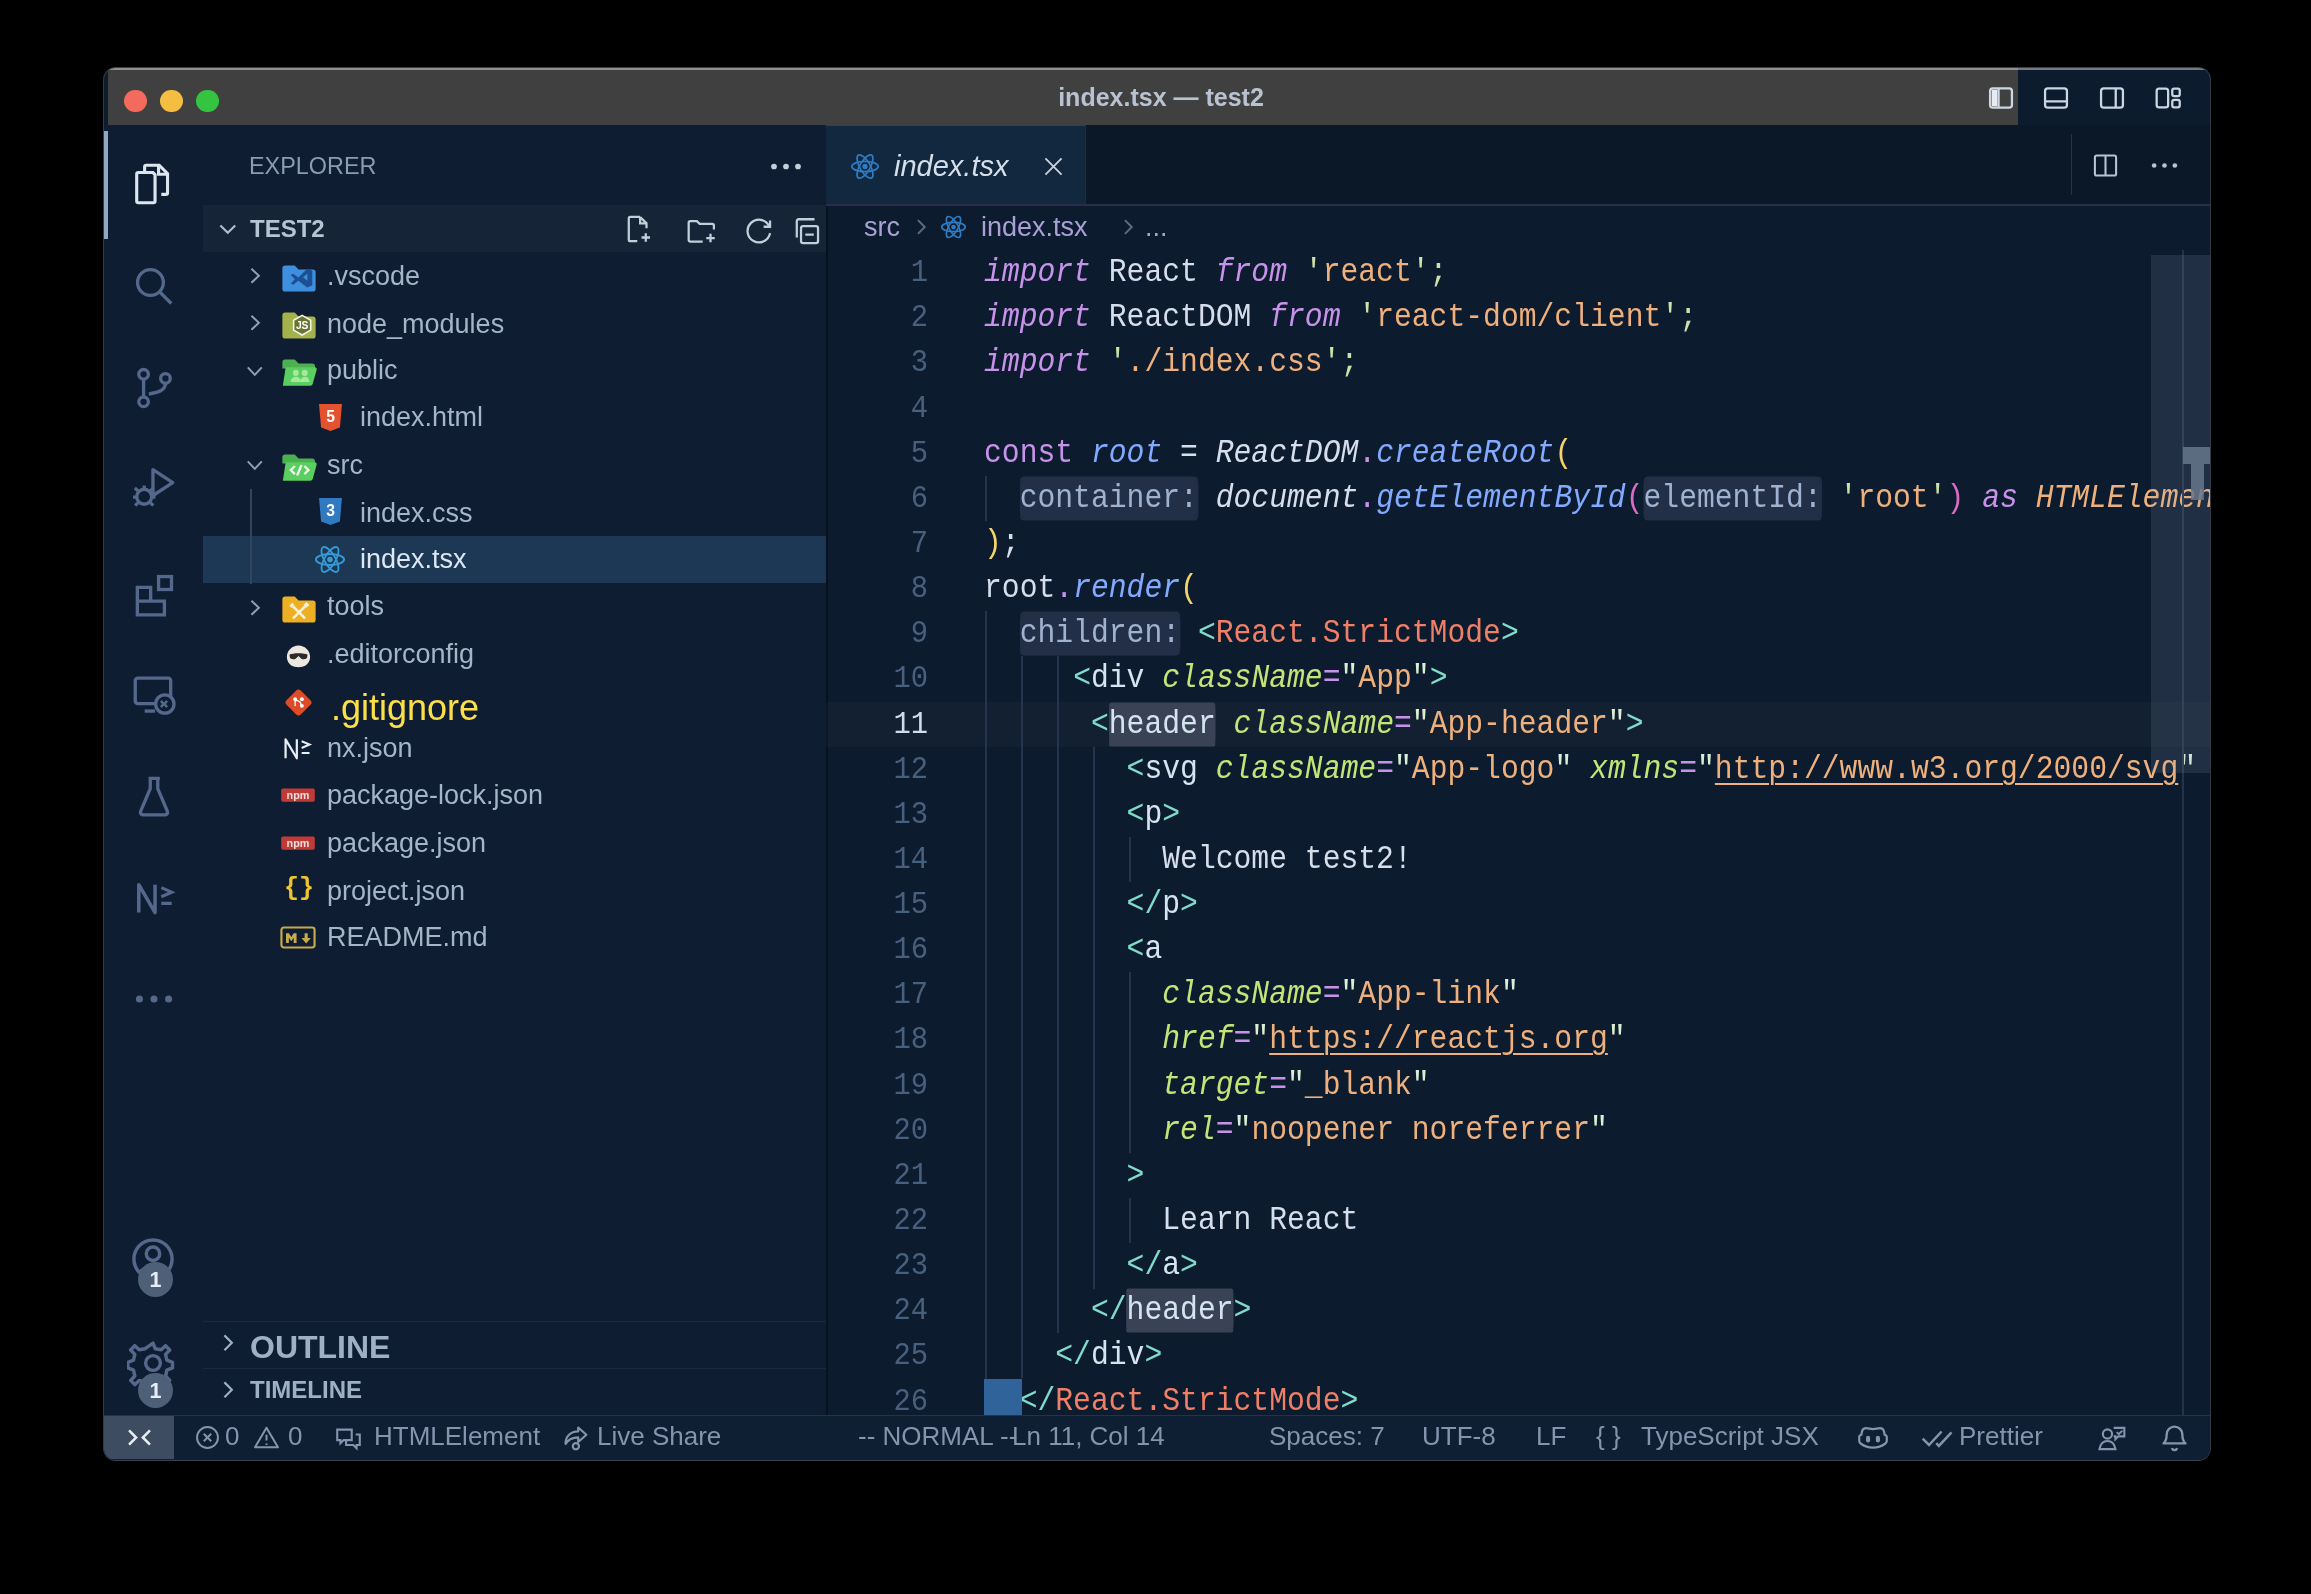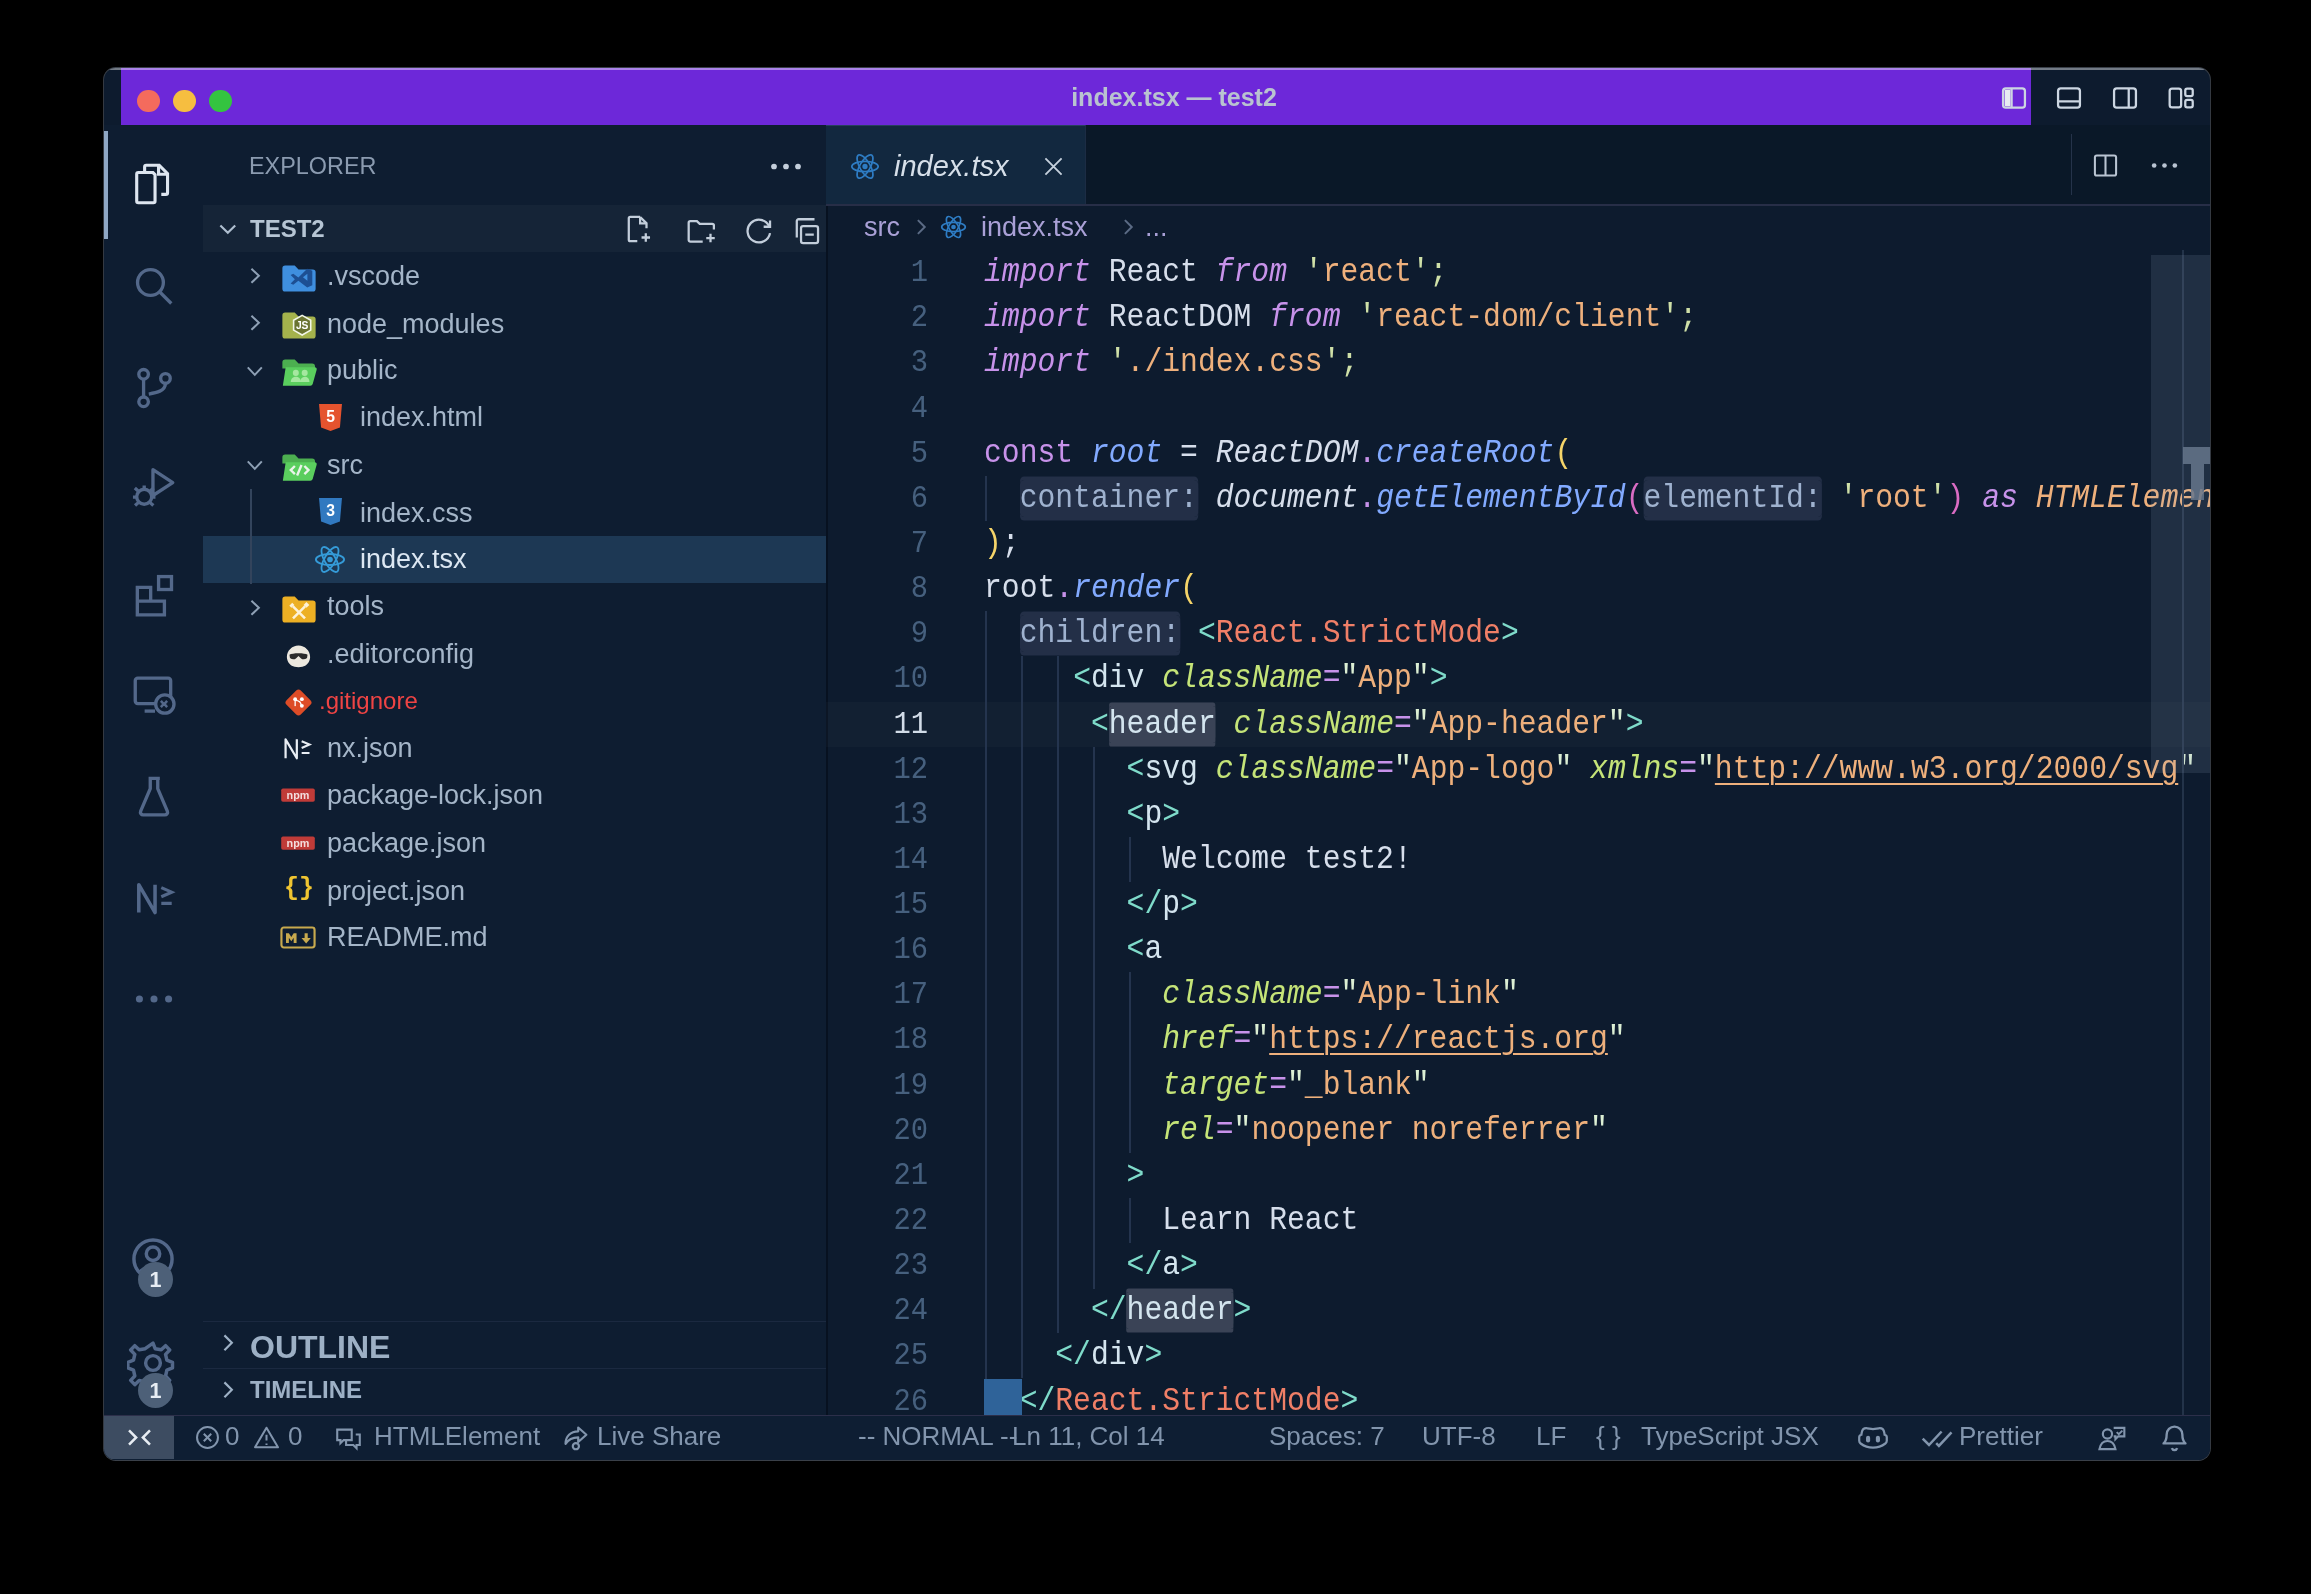--- a/index.html
+++ b/index.html
@@ -1,21 +1,21 @@
 <!DOCTYPE html>
 <html style="font-size:14.4px"><head>
 <meta charset="utf-8">
 <style>
 html,body{margin:0;padding:0;background:#000;width:2311px;height:1595px;overflow:hidden}
 *{box-sizing:border-box}
 body{font-family:"Liberation Sans",sans-serif;}
 .mono{font-family:"Liberation Mono",monospace;}
 #win{position:absolute;left:104px;top:68px;width:2106px;height:1392px;border-radius:11.7px;background:#0d1b2e;overflow:hidden;box-shadow:0 0 0 0.9px #3a4049;}
 #win:after{content:"";position:absolute;left:0;top:0;right:0;height:1.8px;background:rgba(255,255,255,.42);border-radius:11.7px 11.7px 0 0;}
-#tbar{position:absolute;left:17px;top:0;width:1910px;height:57px;background:#6d28d9;}
+#tbar{position:absolute;left:4px;top:0;width:1910px;height:57px;background:#404040;}
 #abar{position:absolute;left:0;top:57px;width:99px;height:1291px;background:#0e1d31;}
 #sbar{position:absolute;left:99px;top:57px;width:623px;height:1291px;background:#0e1d31;}
 #ed{position:absolute;left:722px;top:57px;width:1384px;height:1291px;background:#0d1b2e;overflow:hidden;}
 #status{position:absolute;left:0;top:1347px;width:2106px;height:45px;background:#0e1e33;border-top:1.8px solid #2c2f4a;}
 .abs{position:absolute;}
 .st-t{position:absolute;top:5.4px;font-size:26px;color:#8295ad;font-family:"Liberation Sans",sans-serif}
 .cl{position:absolute;left:158px;font-family:"Liberation Mono",monospace;font-size:33px;line-height:45px;white-space:pre;color:#d6deeb;transform:scaleX(.9);transform-origin:0 0}
 .gl{position:absolute;left:0;width:102px;text-align:right;font-family:"Liberation Mono",monospace;font-size:32px;line-height:45px;transform:scaleX(.9);transform-origin:100% 0}
 .pu{color:#c792ea}.pui{color:#c792ea;font-style:italic}
 .fg{color:#d6deeb}.fgi{color:#d6deeb;font-style:italic}
@@ -230,21 +230,21 @@
   <svg class="abs" style="left:80px;top:562px" width="31" height="31" viewBox="0 0 24 24">
         <rect x="4.2" y="4.2" width="15.6" height="15.6" rx="2.5" fill="#dd4c27" transform="rotate(45 12 12)"></rect>
         <g fill="#fff">
           <circle cx="9.4" cy="9.4" r="1.5"></circle>
           <circle cx="14.6" cy="14.6" r="1.5"></circle>
           <circle cx="14.6" cy="9.4" r="1.5"></circle>
           <rect x="8.9" y="9.4" width="1" height="5.4"></rect>
           <path d="M9.4 9.9 q5.2 0 5.2 4.7 h-1 q0-3.7-4.2-3.7z"></path>
         </g>
       </svg>
-  <div class="abs" style="left:116px;top:562px;font-size:24px;color:#ef4444">.gitignore</div>
+  <div class="abs" style="left:128px;top:562px;font-size:36px;color:#fde047">.gitignore</div>
   <svg class="abs" style="left:78px;top:610px" width="34" height="27" viewBox="0 0 26 20" fill="none" stroke="#e8edf3" stroke-width="1.7">
         <path d="M3.5 17.5 V3 l8.6 14.5 V3" stroke-linejoin="round"></path>
         <path d="M15.8 4.4 l6 2.6 -6 2.6 M15.8 13.4 h6" stroke-width="1.6"></path>
       </svg>
   <div class="abs" style="left:124px;top:608px;font-size:27px;color:#a4b5c8">nx.json</div>
   <svg class="abs" style="left:77px;top:659px" width="36" height="23.4" viewBox="0 0 30 17">
         <rect x="1" y="2.5" width="28" height="11" rx="1.5" fill="#c03b38"></rect>
         <text x="15" y="11.5" text-anchor="middle" font-size="9" font-weight="bold" fill="#f3dddd" font-family="Liberation Sans">npm</text>
       </svg>
   <div class="abs" style="left:124px;top:655px;font-size:27px;color:#a4b5c8">package-lock.json</div>

